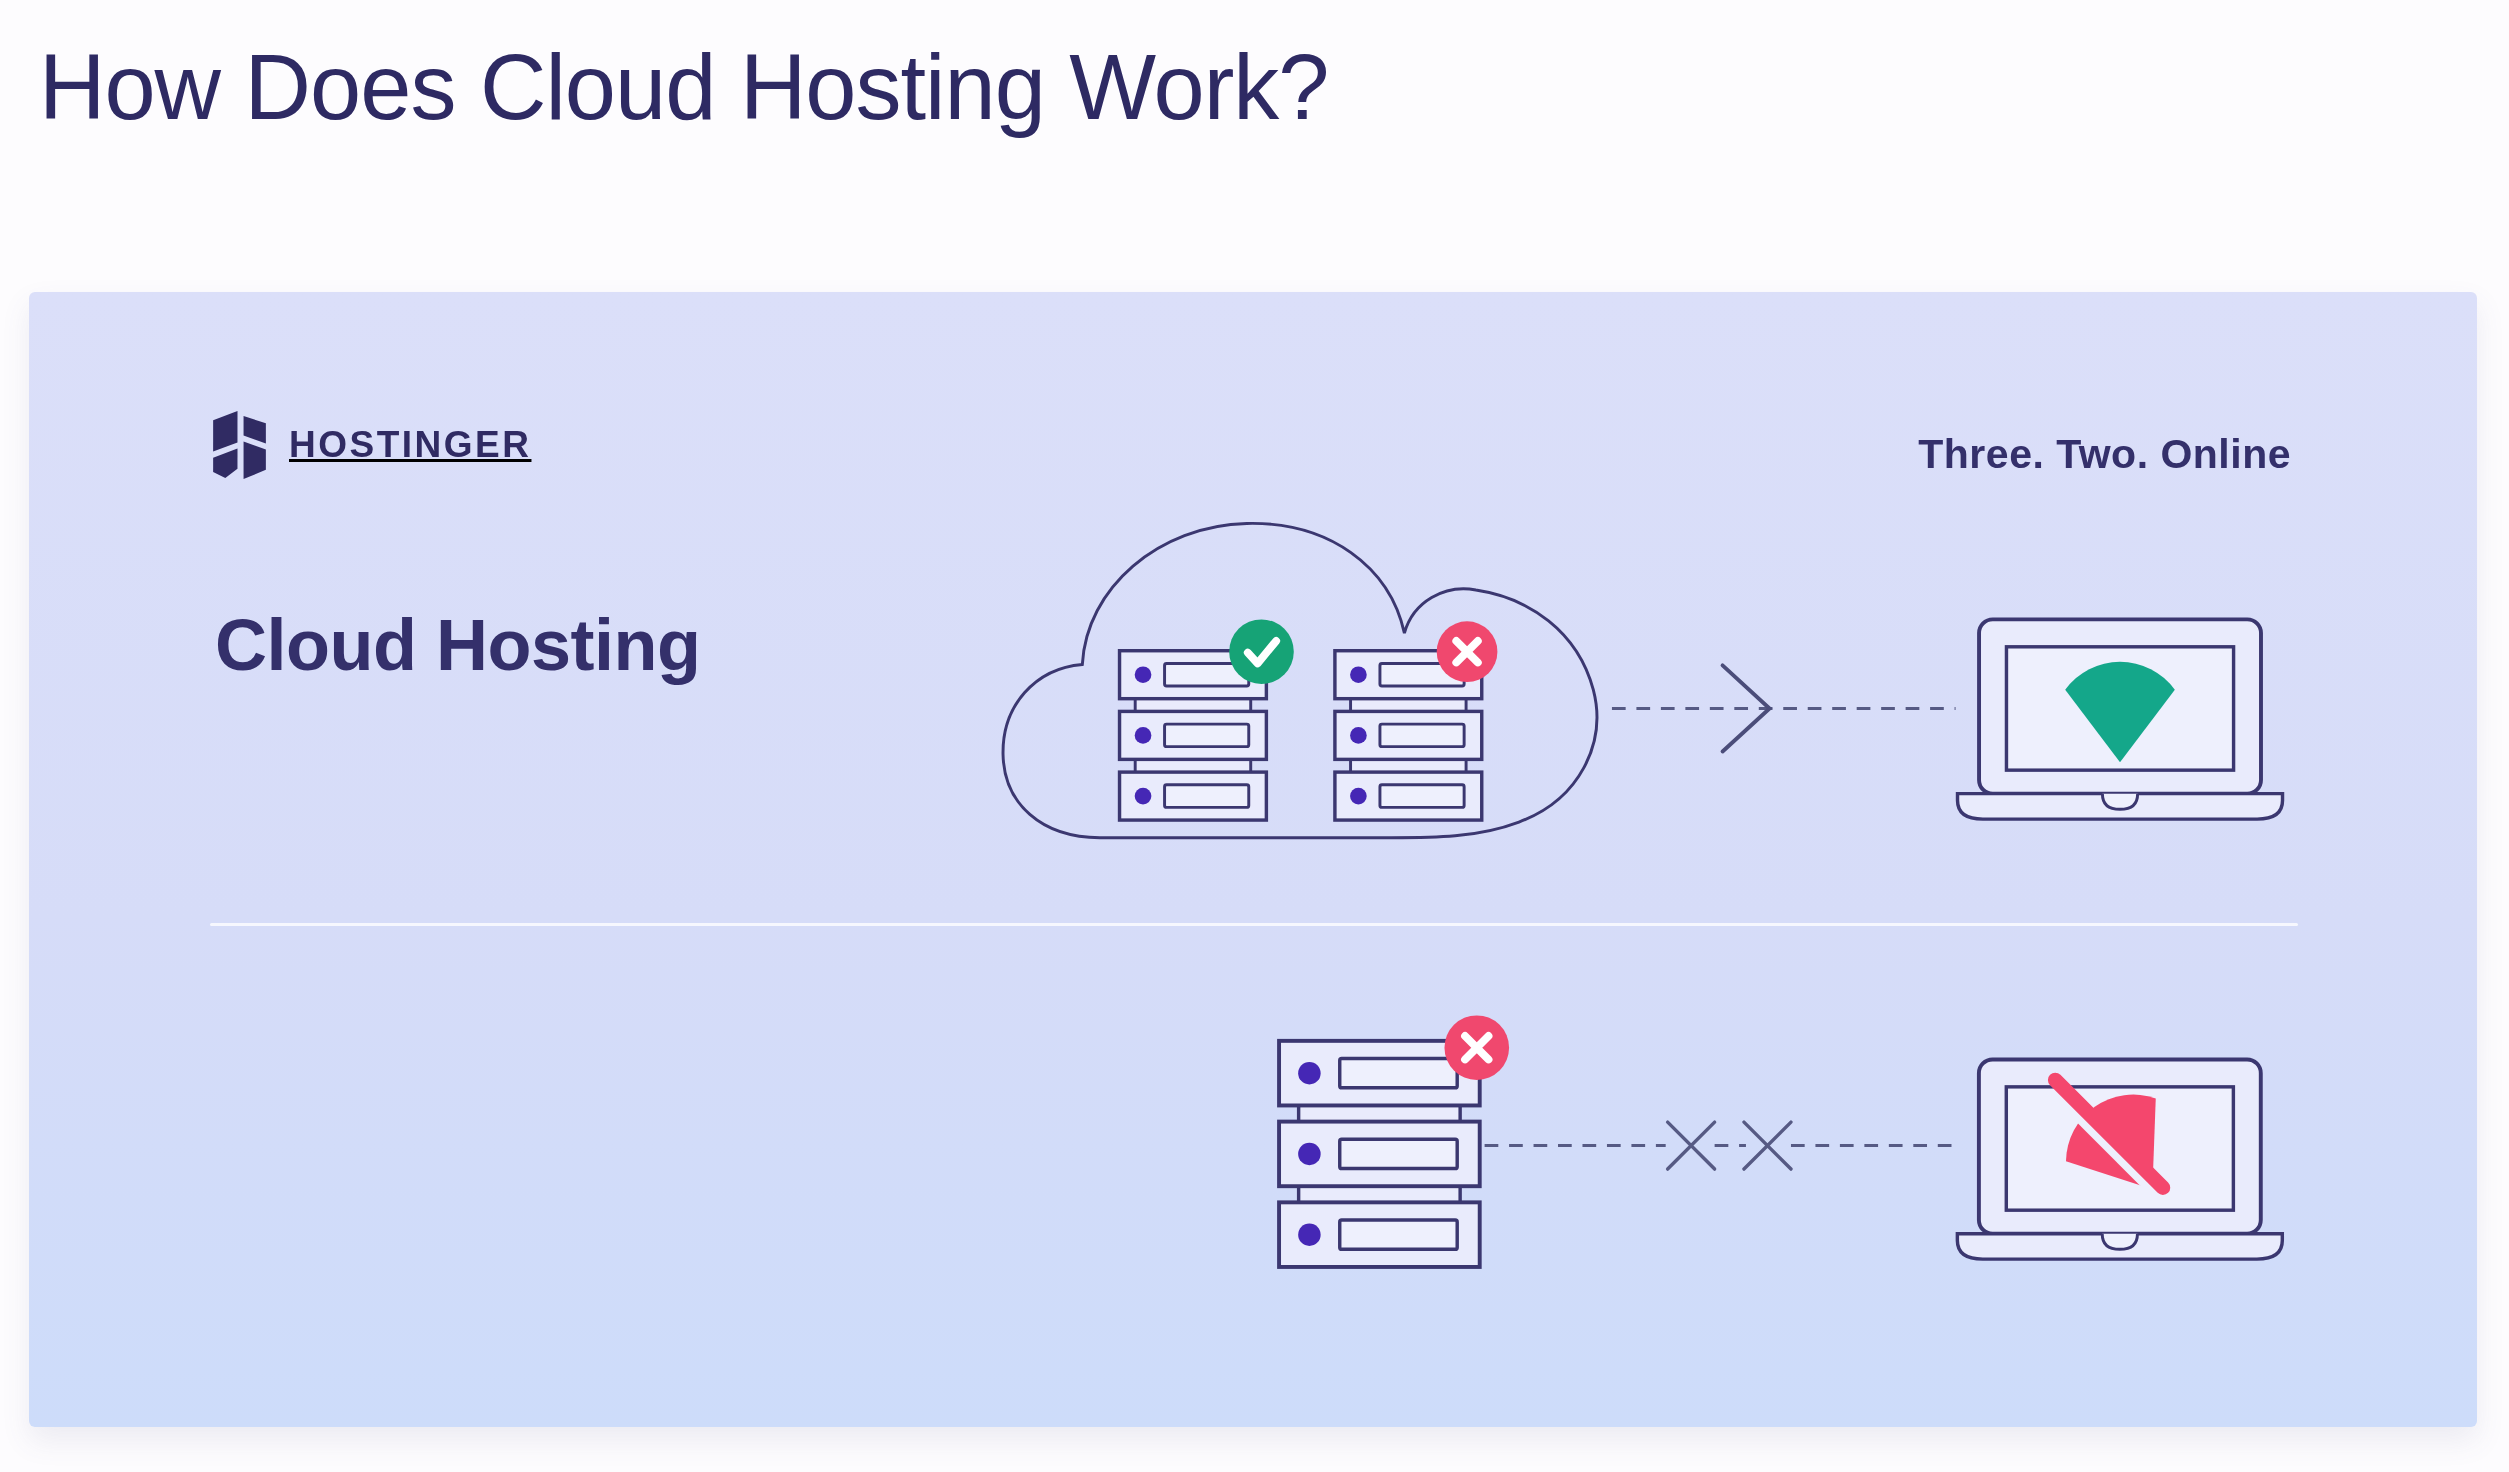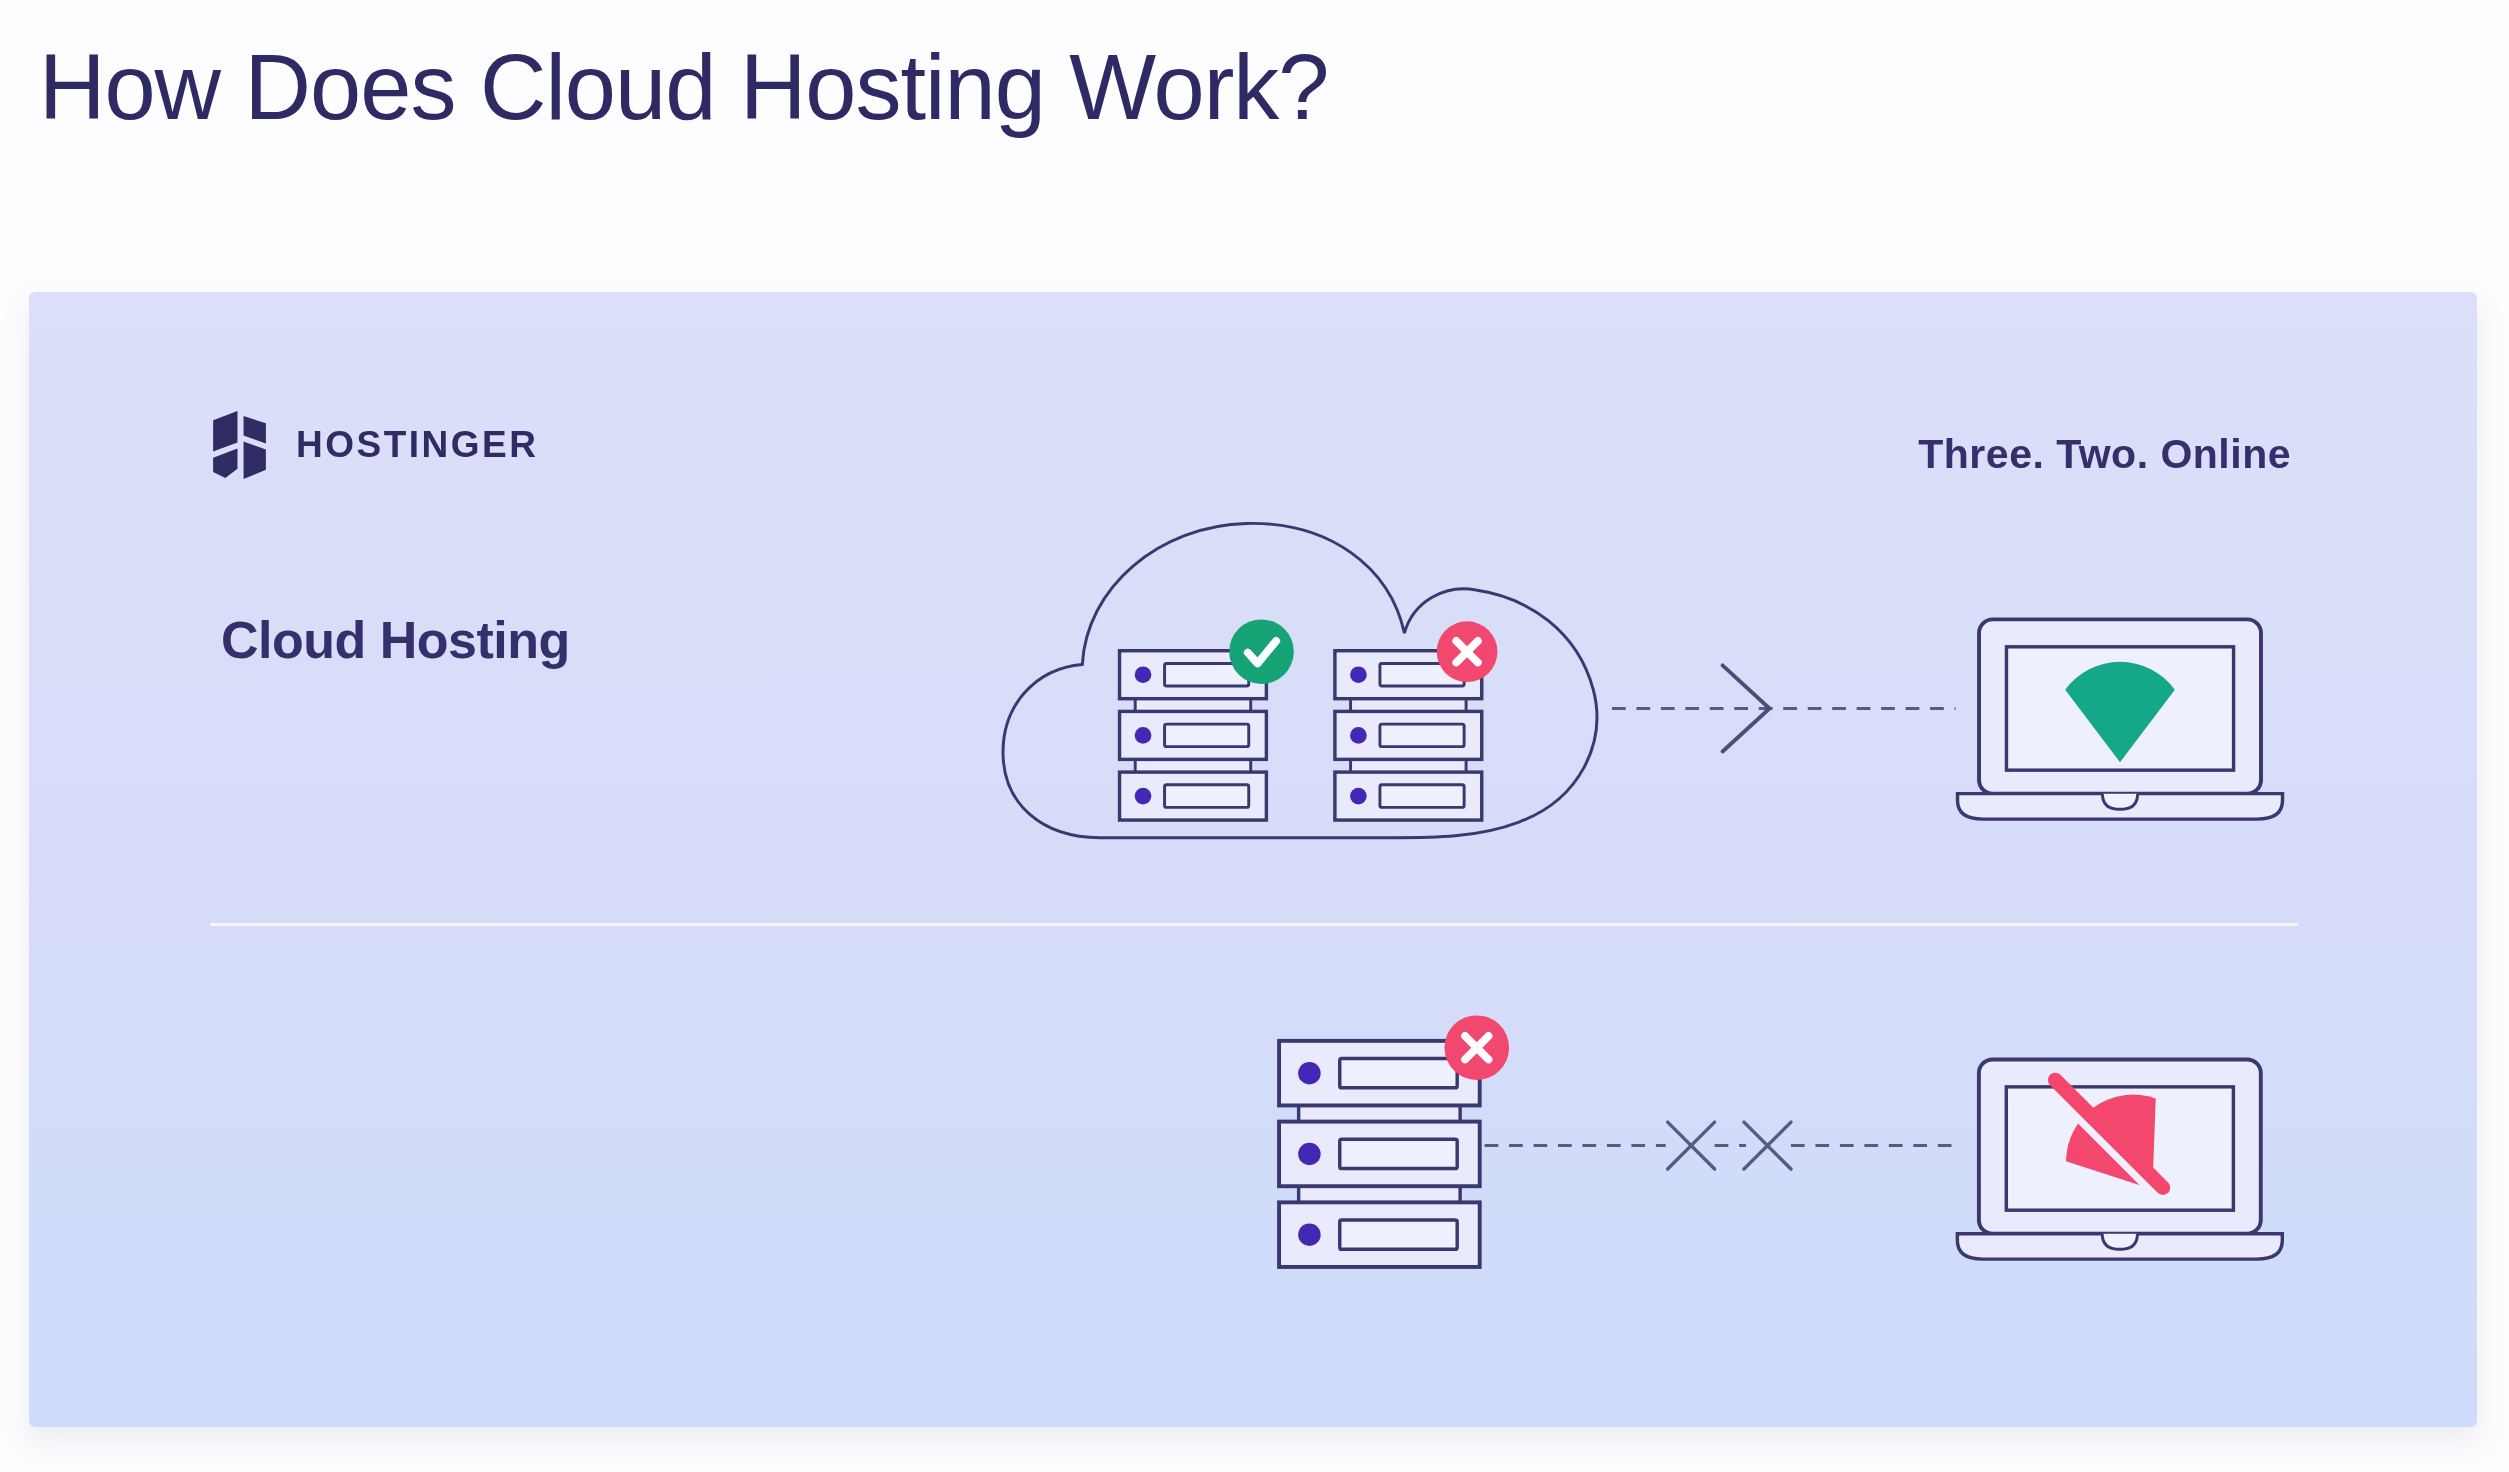--- a/index.html
+++ b/index.html
@@ -12,34 +12,34 @@
     position:absolute;left:39px;top:35px;margin:0;
     font-size:92px;font-weight:400;letter-spacing:-1px;
     color:var(--heading-text,#2e2a63);
   }
   .panel{
     position:absolute;left:29px;top:292px;width:2448px;height:1135px;
     border-radius:5.9px;
     background:linear-gradient(180deg,var(--panel-bg-top,#dbdff9) 0%,#d6dcf8 55%,var(--panel-bg-bottom,#cddcfa) 100%);
     box-shadow:0 13.7px 29px rgba(90,90,140,0.10);
   }
-  .logo{position:absolute;left:181px;top:116px;display:flex;align-items:center;gap:27px;}
+  .logo{position:absolute;left:181px;top:116px;display:flex;align-items:center;gap:20px;text-decoration:underline;}
   .logo svg{display:block;}
   .logo-text{
     font-size:37px;font-weight:800;letter-spacing:2.5px;
     color:var(--logo-text,#2f2b5e);
   }
   .tagline{
     position:absolute;right:186px;top:139px;
     font-size:41px;font-weight:700;letter-spacing:0.5px;
     color:var(--title-text,#2b2b52);
   }
   .section-title{
-    position:absolute;left:176px;margin:16px;
-    font-size:52px;font-weight:700;letter-spacing:-0.5px;
+    position:absolute;left:176px;margin:10px;
+    font-size:72px;font-weight:700;letter-spacing:-0.5px;
     color:var(--title-text,#34306b);
   }
   .title-cloud{top:302px;}
   .title-trad{top:741px;}
   .divider{
     position:absolute;left:181px;top:631px;width:2088px;height:2.9px;
     background:var(--divider,rgba(255,255,255,0.78));border-radius:2px;
   }
   .illus{position:absolute;}
   .illus-cloud{left:941px;top:206px;}

